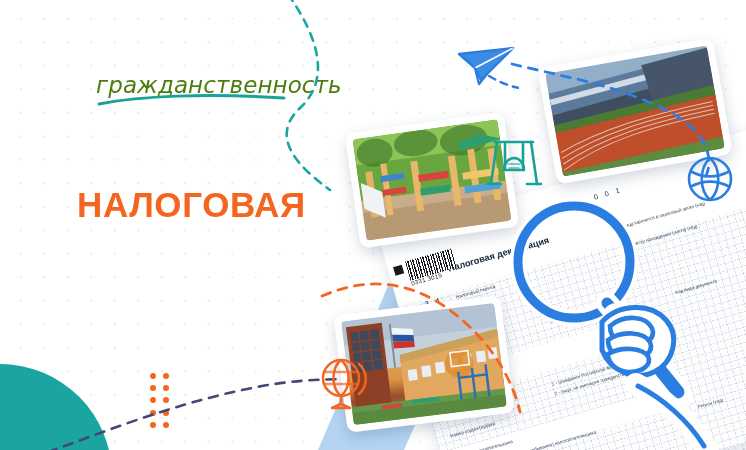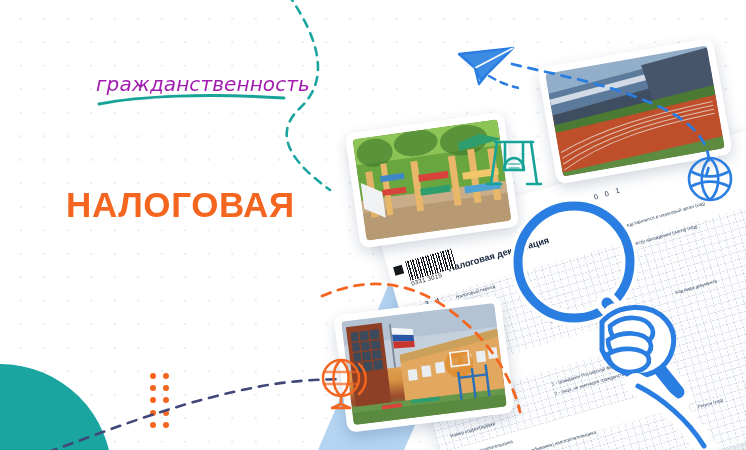--- a/index.html
+++ b/index.html
@@ -19,32 +19,32 @@
     background-size:23.5px 23.5px;
     background-position:9px 7px;
     opacity:.75;
     pointer-events:none;
   }
   
   .kicker{
     position:absolute;left:96px;top:72px;
     font-family:"DejaVu Sans", sans-serif;
     font-style:italic;font-weight:500;
-    font-size:20px;letter-spacing:.1px;
-    color:#a21caf;
+    font-size:23px;letter-spacing:.1px;
+    color:#4d7c0f;
     white-space:nowrap;
   }
   .title{
     position:absolute;left:66px;top:186px;
     line-height:1.10;
     font-weight:bold;
     font-size:35px;
     letter-spacing:.6px;
   }
-  .title .l1{display:block;color:#f4651f;}
+  .title .l1{display:block;color:#f4651f;margin-left:11px;}
   .title .l2{display:block;color:#1d5aa8;}
 
   
   .teal-corner{
     position:absolute;left:-112px;top:364px;width:224px;height:224px;
     border-radius:50%;background:#1aa5a0;
   }
   
   .dotmatrix{position:absolute;left:150px;top:365px;}
   .dotmatrix .r{display:block;height:12.2px;}

